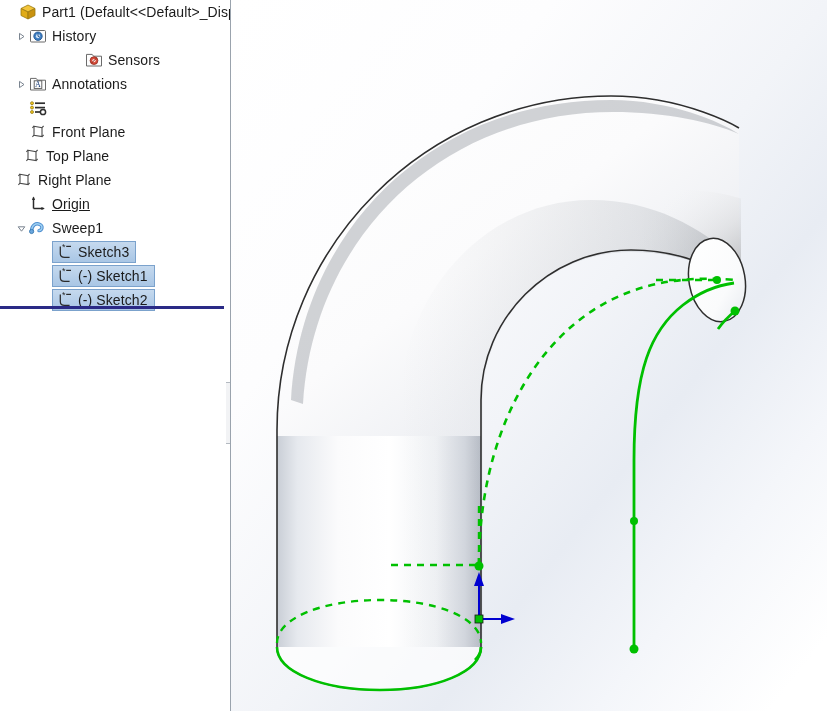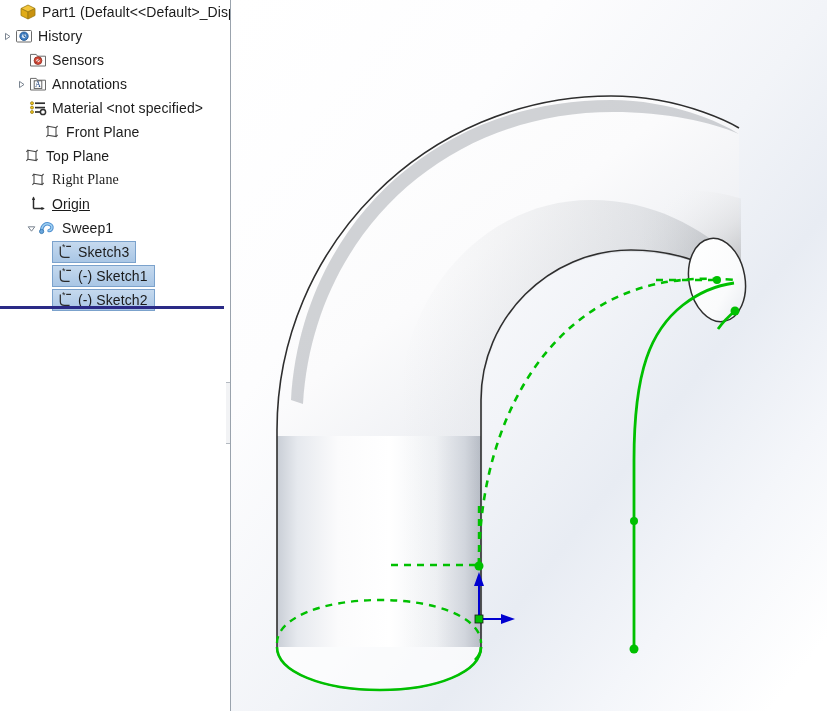--- a/index.html
+++ b/index.html
@@ -155,38 +155,38 @@
           <span class="expander"></span>
           <span class="tree-icon">
             <svg width="18" height="18" viewBox="0 0 18 18">
               <polygon points="2,5.5 9,2 16,5.5 9,9" fill="#f3c53a" stroke="#9b7a10" stroke-width="0.8"></polygon>
                <polygon points="2,5.5 9,9 9,16 2,12.5" fill="#e0ab18" stroke="#9b7a10" stroke-width="0.8"></polygon>
                <polygon points="16,5.5 9,9 9,16 16,12.5" fill="#c9920f" stroke="#9b7a10" stroke-width="0.8"></polygon>
             </svg>
           </span>
           <span class="tree-label">Part1  (Default&lt;&lt;Default&gt;_Disp</span>
         </li>
-        <li class="tree-row" style="padding-left: 0;">
+        <li class="tree-row" style="padding-left: 14px;">
           <span class="expander">
             <svg width="9" height="9" viewBox="0 0 9 9">
               <polygon points="2.5,1.4 7,4.5 2.5,7.6" fill="none" stroke="#7a8490" stroke-width="1"></polygon>
             </svg>
           </span>
           <span class="tree-icon">
             <svg width="18" height="18" viewBox="0 0 18 18">
               <rect x="1.5" y="3.5" width="15" height="11.5" rx="1" fill="#fdfdfd" stroke="#6b6b6b" stroke-width="1"></rect>
                <circle cx="9" cy="9.2" r="4.2" fill="#3f7fc4" stroke="#1c4e86" stroke-width="0.8"></circle>
                <circle cx="9" cy="9.2" r="2.1" fill="#cfe3f7"></circle>
                <line x1="9" y1="9.2" x2="9" y2="6.6" stroke="#1c4e86" stroke-width="0.9"></line>
                <line x1="9" y1="9.2" x2="11" y2="10.3" stroke="#1c4e86" stroke-width="0.9"></line>
             </svg>
           </span>
           <span class="tree-label">History</span>
         </li>
-        <li class="tree-row" style="padding-left: 14px;">
+        <li class="tree-row" style="padding-left: 0; justify-content: center;">
           <span class="expander"></span>
           <span class="tree-icon">
             <svg width="18" height="18" viewBox="0 0 18 18">
               <path d="M1.5,5 L1.5,15 L16.5,15 L16.5,5.2 L8.6,5.2 L7.2,3.4 L1.5,3.4 Z" fill="#fdfdfd" stroke="#6b6b6b" stroke-width="1"></path>
                <circle cx="9" cy="9.6" r="3.9" fill="#d94b3a" stroke="#8c2b1e" stroke-width="0.8"></circle>
                <circle cx="9" cy="9.6" r="1.7" fill="#fde8e4"></circle>
                <line x1="6.6" y1="12" x2="11.4" y2="7.2" stroke="#8c2b1e" stroke-width="1"></line>
             </svg>
           </span>
           <span class="tree-label">Sensors</span>
@@ -212,23 +212,22 @@
             <svg width="18" height="18" viewBox="0 0 18 18">
               <circle cx="3" cy="4.2" r="1.5" fill="#f0c419" stroke="#8a7310" stroke-width="0.7"></circle>
                <line x1="6" y1="4.2" x2="16" y2="4.2" stroke="#2f2f2f" stroke-width="1.7"></line>
                <circle cx="3" cy="8.6" r="1.5" fill="#f0c419" stroke="#8a7310" stroke-width="0.7"></circle>
                <line x1="6" y1="8.6" x2="16" y2="8.6" stroke="#2f2f2f" stroke-width="1.7"></line>
                <circle cx="3" cy="13" r="1.5" fill="#f0c419" stroke="#8a7310" stroke-width="0.7"></circle>
                <line x1="6" y1="13" x2="11" y2="13" stroke="#2f2f2f" stroke-width="1.7"></line>
                <circle cx="14" cy="13" r="2.6" fill="none" stroke="#2f2f2f" stroke-width="1.5"></circle>
             </svg>
           </span>
-          <span class="tree-label">Material &lt;not specified&gt;</span>
-        </li>
-        <li class="tree-row" style="padding-left: 28px;">
+        </li>
+        <li class="tree-row" style="padding-left: 14px;">
           <span class="expander"></span>
           <span class="tree-icon">
             <svg width="18" height="18" viewBox="0 0 18 18">
               <path d="M5,3.2 L13,4.6 L13,13.6 L5,12.2 Z" fill="none" stroke="#4a4a4a" stroke-width="1.1"></path>
                <line x1="5" y1="3.2" x2="3.4" y2="4.8" stroke="#4a4a4a" stroke-width="1.1"></line>
                <line x1="13" y1="4.6" x2="14.6" y2="3" stroke="#4a4a4a" stroke-width="1.1"></line>
                <line x1="5" y1="12.2" x2="3.4" y2="13.8" stroke="#4a4a4a" stroke-width="1.1"></line>
                <line x1="13" y1="13.6" x2="14.6" y2="12" stroke="#4a4a4a" stroke-width="1.1"></line>
             </svg>
           </span>
@@ -240,21 +239,21 @@
             <svg width="18" height="18" viewBox="0 0 18 18">
               <path d="M5,3.2 L13,4.6 L13,13.6 L5,12.2 Z" fill="none" stroke="#4a4a4a" stroke-width="1.1"></path>
                <line x1="5" y1="3.2" x2="3.4" y2="4.8" stroke="#4a4a4a" stroke-width="1.1"></line>
                <line x1="13" y1="4.6" x2="14.6" y2="3" stroke="#4a4a4a" stroke-width="1.1"></line>
                <line x1="5" y1="12.2" x2="3.4" y2="13.8" stroke="#4a4a4a" stroke-width="1.1"></line>
                <line x1="13" y1="13.6" x2="14.6" y2="12" stroke="#4a4a4a" stroke-width="1.1"></line>
             </svg>
           </span>
           <span class="tree-label">Top Plane</span>
         </li>
-        <li class="tree-row" style="padding-left: 14px; font-family: Liberation Serif, serif;">
+        <li class="tree-row" style="padding-left: 0;">
           <span class="expander"></span>
           <span class="tree-icon">
             <svg width="18" height="18" viewBox="0 0 18 18">
               <path d="M5,3.2 L13,4.6 L13,13.6 L5,12.2 Z" fill="none" stroke="#4a4a4a" stroke-width="1.1"></path>
                <line x1="5" y1="3.2" x2="3.4" y2="4.8" stroke="#4a4a4a" stroke-width="1.1"></line>
                <line x1="13" y1="4.6" x2="14.6" y2="3" stroke="#4a4a4a" stroke-width="1.1"></line>
                <line x1="5" y1="12.2" x2="3.4" y2="13.8" stroke="#4a4a4a" stroke-width="1.1"></line>
                <line x1="13" y1="13.6" x2="14.6" y2="12" stroke="#4a4a4a" stroke-width="1.1"></line>
             </svg>
           </span>
@@ -265,21 +264,21 @@
           <span class="tree-icon">
             <svg width="18" height="18" viewBox="0 0 18 18">
               <line x1="4.5" y1="2.5" x2="4.5" y2="13.5" stroke="#2a2a2a" stroke-width="1.5"></line>
                <line x1="4.5" y1="13.5" x2="14.5" y2="13.5" stroke="#2a2a2a" stroke-width="1.5"></line>
                <polygon points="4.5,1.5 2.9,5 6.1,5" fill="#2a2a2a"></polygon>
                <polygon points="15.8,13.5 12.4,11.9 12.4,15.1" fill="#2a2a2a"></polygon>
             </svg>
           </span>
           <span class="tree-label">Origin</span>
         </li>
-        <li class="tree-row" style="padding-left: 24px;">
+        <li class="tree-row" style="padding-left: 14px;">
           <span class="expander">
             <svg width="9" height="9" viewBox="0 0 9 9">
               <polygon points="1.2,2.8 7.8,2.8 4.5,7.2" fill="none" stroke="#7a8490" stroke-width="1"></polygon>
             </svg>
           </span>
           <span class="tree-icon">
             <svg width="18" height="18" viewBox="0 0 18 18">
               <path d="M2.5,12.5 C2.5,6 7,3.5 11,5.5 C14,7 13.5,11 10,11.6" fill="none" stroke="#4f8fd0" stroke-width="3.4" stroke-linecap="round"></path>
                <path d="M2.5,12.5 C2.5,6 7,3.5 11,5.5 C14,7 13.5,11 10,11.6" fill="none" stroke="#9fd0f2" stroke-width="1.4" stroke-linecap="round"></path>
                <circle cx="2.6" cy="12.5" r="2.1" fill="#6aa6dd" stroke="#2b6fa8" stroke-width="0.8"></circle>

